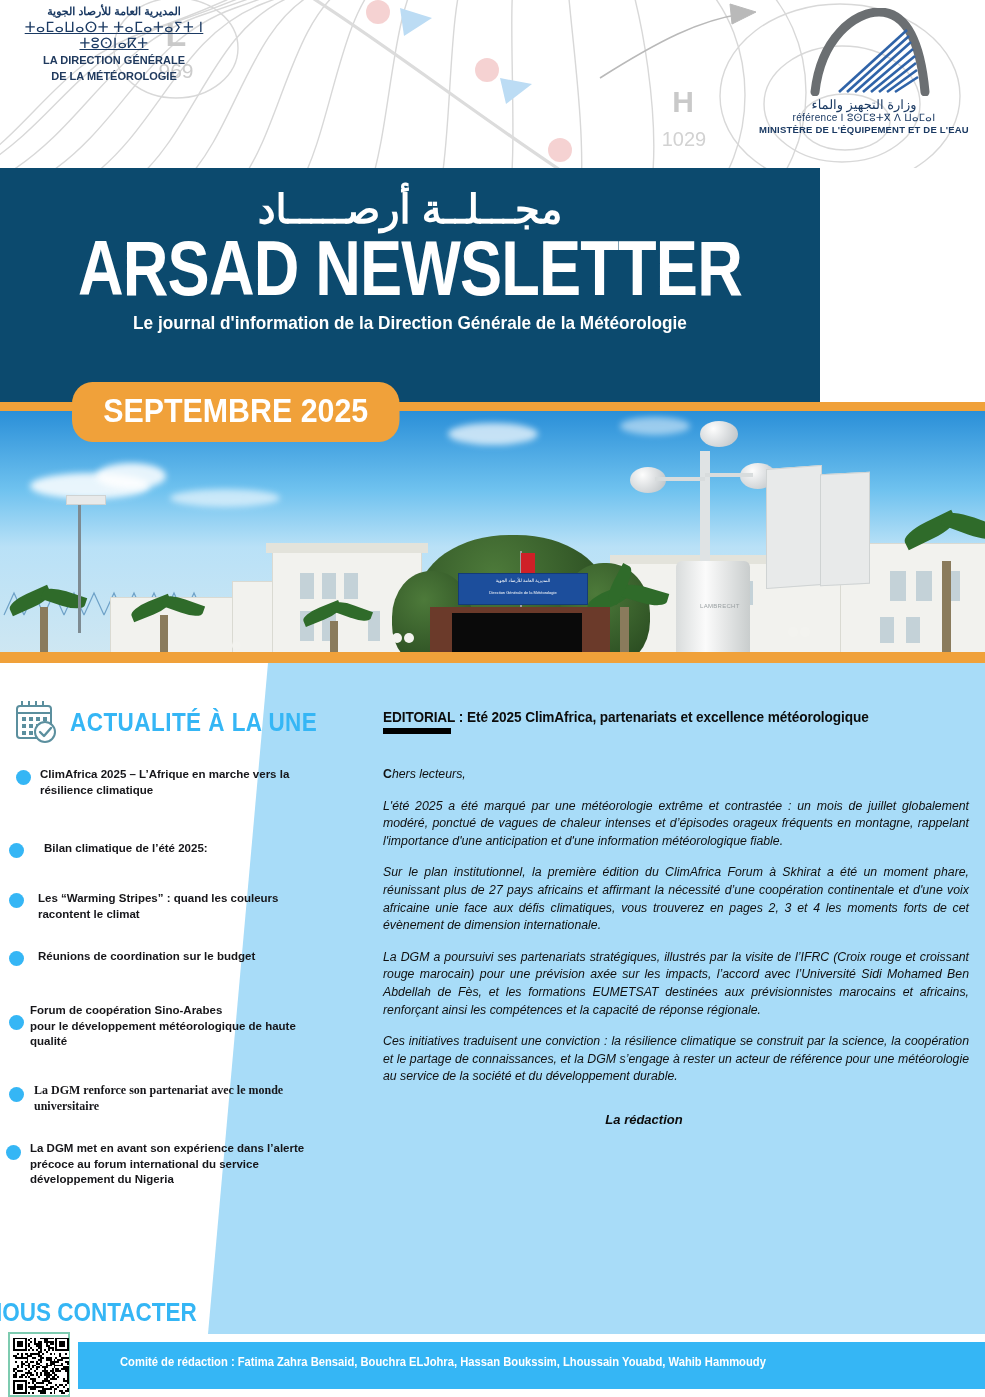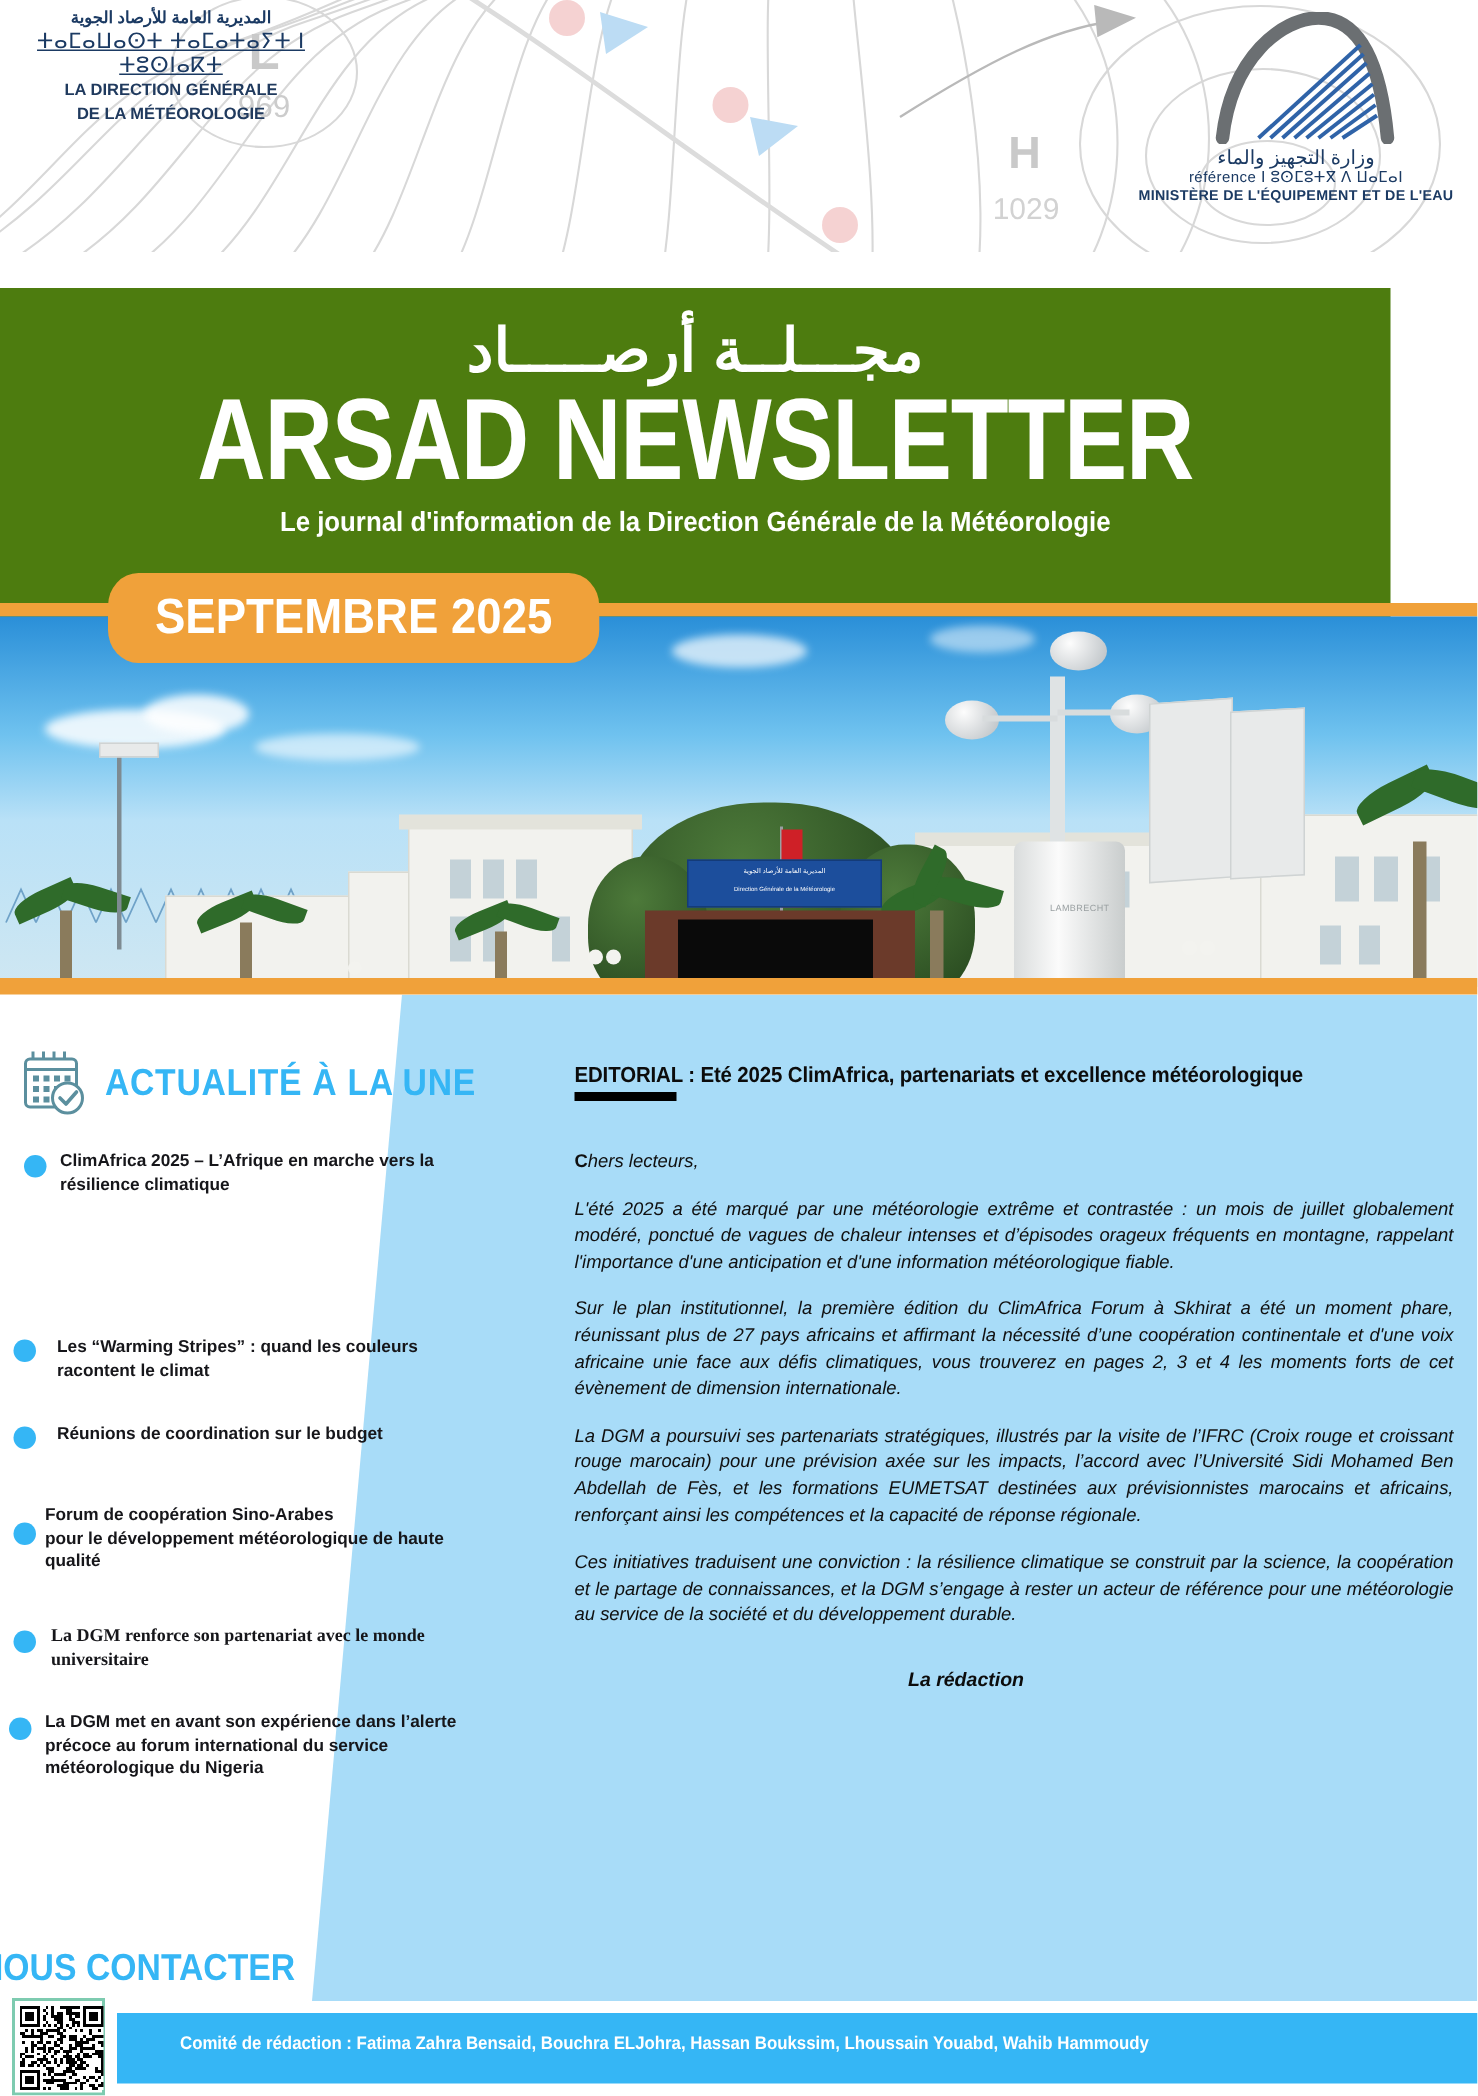--- a/index.html
+++ b/index.html
@@ -63,23 +63,22 @@
     position:absolute; right:16px; top:8px; width:210px;
     text-align:center; z-index:5;
   }
   .logo-right .arch { height:88px; position:relative; }
   .logo-right .r-ar { font-size:13px; color:#1b3a63; direction:rtl; margin-top:1px; }
   .logo-right .r-tif { font-size:10px; color:#1b3a63; letter-spacing:.3px; }
   .logo-right .r-fr { font-size:9.5px; font-weight:bold; color:#1b3a63; letter-spacing:.2px; margin-top:1px; }
 
   
   #title-banner {
-    position:absolute; left:0; top:168px; width:927px; height:243px;
-    background:#4d7c0f;
-    margin-top:24px;
+    position:absolute; left:0; top:168px; width:820px; height:243px;
+    background:#0c4a6e;
   }
   #title-ar {
     text-align:center; color:#fff; font-size:40px; font-weight:bold;
     padding-top:18px; direction:rtl; letter-spacing:1px;
     text-shadow:0 1px 0 rgba(0,0,0,.05);
   }
   #title-main {
     text-align:center; color:#fff; font-weight:bold;
     font-size:77px; line-height:80px; letter-spacing:-1px;
     transform:scaleX(.82); transform-origin:center;
@@ -443,41 +442,45 @@
         <circle cx="33" cy="33" r="10" fill="#fff" stroke="#5b8f9e" stroke-width="2"></circle>
         <path d="M28,33 L32,37 L39,29" fill="none" stroke="#5b8f9e" stroke-width="2.4" stroke-linecap="round" stroke-linejoin="round"></path>
       </svg>
       <div id="actu-title">ACTUALITÉ À LA UNE</div>
     </div>
     <div class="news-list" id="news-list" style="position: relative; height: 480px;">
         <div class="news-item" style="position: absolute; top: 0px; left: 0px; width: 360px;">
           <span class="bullet" style="left: 16px; top: 3px;"></span>
           <div class="news-text" style="margin-left: 40px; max-width: 290px; white-space: pre-line;">ClimAfrica 2025 – L’Afrique en marche vers la résilience climatique</div>
         </div>
+        <div class="news-item" style="position: absolute; top: 74px; left: 0px; width: 360px;">
+          <span class="bullet" style="left: 9px; top: 2px;"></span>
+          <div class="news-text" style="margin-left: 44px; max-width: 286px; white-space: pre-line;">Bilan climatique de l’été 2025:</div>
+        </div>
         <div class="news-item" style="position: absolute; top: 124px; left: 0px; width: 360px;">
           <span class="bullet" style="left: 9px; top: 2px;"></span>
           <div class="news-text" style="margin-left: 38px; max-width: 292px; white-space: pre-line;">Les “Warming Stripes” : quand les couleurs racontent le climat</div>
         </div>
         <div class="news-item" style="position: absolute; top: 182px; left: 0px; width: 360px;">
           <span class="bullet" style="left: 9px; top: 2px;"></span>
           <div class="news-text" style="margin-left: 38px; max-width: 292px; white-space: pre-line;">Réunions de coordination sur le  budget</div>
         </div>
         <div class="news-item" style="position: absolute; top: 236px; left: 0px; width: 360px;">
           <span class="bullet" style="left: 9px; top: 12px;"></span>
           <div class="news-text" style="margin-left: 30px; max-width: 300px; white-space: pre-line;">Forum de coopération Sino-Arabes
 pour le développement météorologique de haute qualité</div>
         </div>
         <div class="news-item" style="position: absolute; top: 316px; left: 0px; width: 360px;">
           <span class="bullet" style="left: 9px; top: 4px;"></span>
           <div class="news-text" style="margin-left: 34px; max-width: 296px; font-family: &quot;Liberation Serif&quot;, serif; font-size: 12px; white-space: pre-line;">La DGM renforce son partenariat avec le monde
  universitaire</div>
         </div>
         <div class="news-item" style="position: absolute; top: 374px; left: 0px; width: 360px;">
           <span class="bullet" style="left: 6px; top: 4px;"></span>
-          <div class="news-text" style="margin-left: 30px; max-width: 300px; white-space: pre-line;">La DGM met en avant son expérience dans l’alerte précoce au forum international du service météorologique du Nigeria</div>
+          <div class="news-text" style="margin-left: 30px; max-width: 300px; white-space: pre-line;">La DGM met en avant son expérience dans l’alerte précoce au forum international du service développement du Nigeria</div>
         </div>
       </div>
   </div>
 
   <div id="right-col">
     <div id="editorial-title">EDITORIAL : Eté 2025 ClimAfrica, partenariats et excellence météorologique</div>
     <div id="editorial-underline"></div>
     <div id="editorial-body">
       <p>
         <span class="cap">C</span><span>hers lecteurs,</span>

